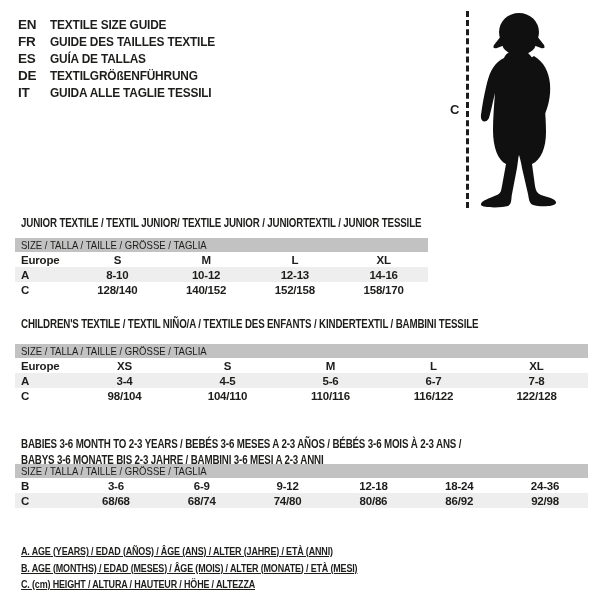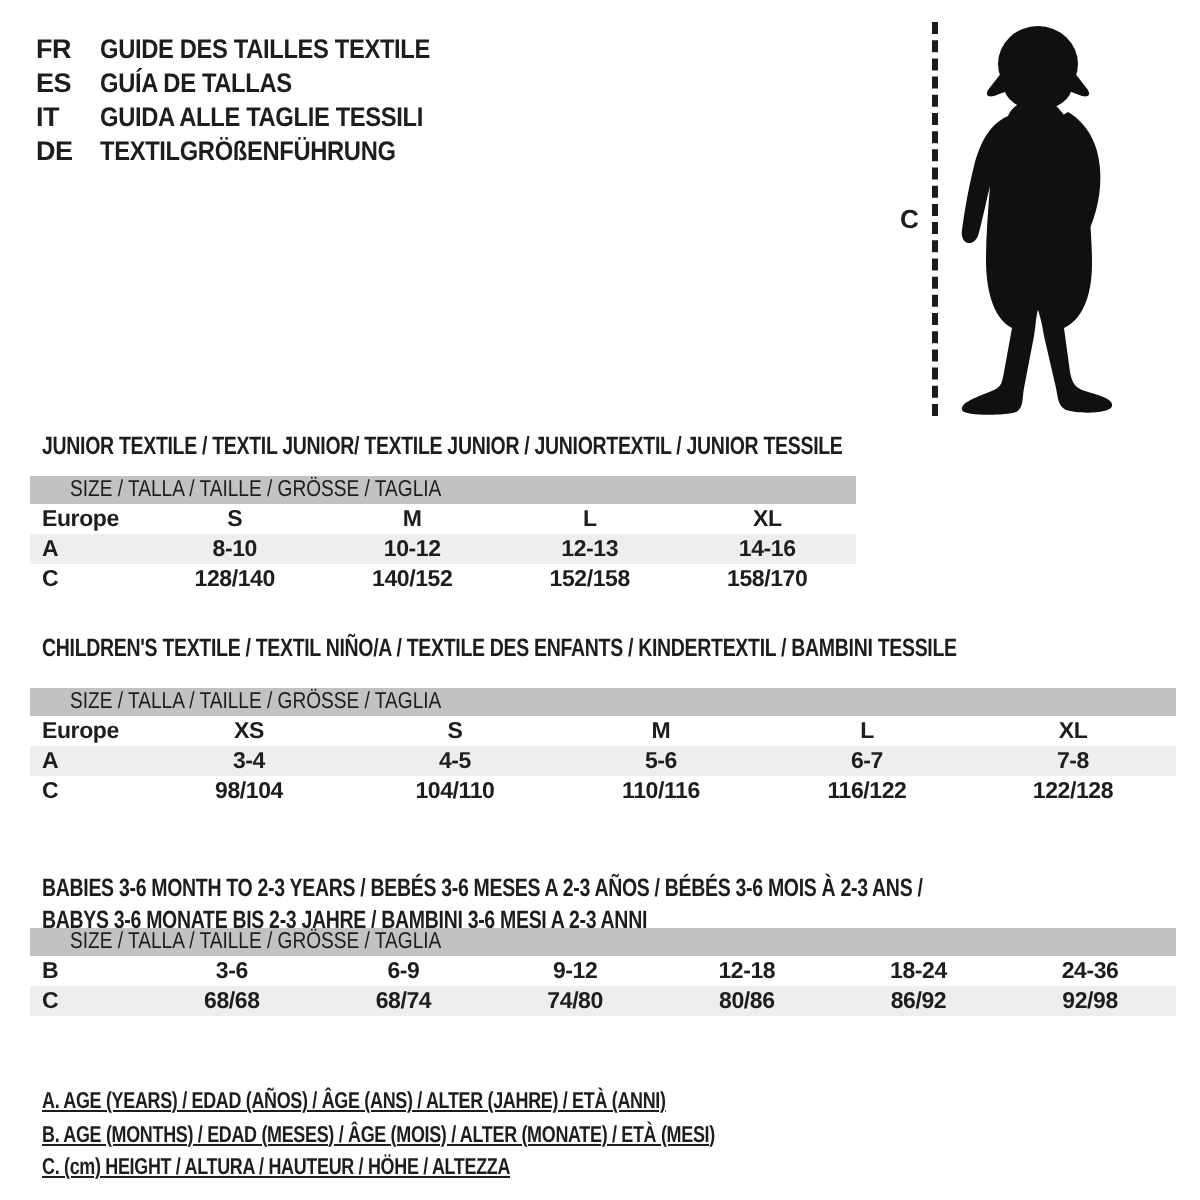--- a/index.html
+++ b/index.html
@@ -25,53 +25,57 @@
     transform:scaleX(0.78);transform-origin:0 50%;letter-spacing:-0.2px;}
   .heading-block{position:absolute;left:21px;}
   .junior-heading{top:215px;}
   .children-heading{top:316px;}
   .babies-heading{top:436px;}
   
   .table{position:absolute;left:15px;}
   .junior-table{top:238px;width:413px;}
   .children-table{top:344px;width:573px;}
   .babies-table{top:464px;width:573px;}
-  .tbar{height:14px;background:#c2c2c2;display:flex;align-items:center;padding-left:20px;}
+  .tbar{height:14px;background:#c2c2c2;display:flex;align-items:center;padding-left:6px;}
   .tbar-label{font-size:11.5px;white-space:nowrap;transform:scaleX(0.83);
     transform-origin:0 50%;display:inline-block;}
   .trow{display:flex;height:15px;align-items:center;font-size:11.5px;letter-spacing:-0.2px;font-weight:bold;}
   .trow.shaded{background:#eeeeee;}
   .tlabel{width:52px;padding-left:6px;}
   .tcell{flex:1;text-align:center;}
   
   .footnotes{position:absolute;left:21px;top:543px;text-decoration:underline;}
   .footnote{font-weight:bold;font-size:11.5px;line-height:16.5px;white-space:nowrap;
     transform:scaleX(0.78);transform-origin:0 50%;letter-spacing:-0.2px;}
 </style>
 </head>
 <body>
 
 <div class="canvas">
 
   <div class="lang-block">
     <div class="lang-row">
+      <span class="lang-code">EN</span>
+      <span class="lang-title">TEXTILE SIZE GUIDE</span>
+    </div>
+    <div class="lang-row">
       <span class="lang-code">FR</span>
       <span class="lang-title">GUIDE DES TAILLES TEXTILE</span>
     </div>
     <div class="lang-row">
       <span class="lang-code">ES</span>
       <span class="lang-title">GUÍA DE TALLAS</span>
     </div>
     <div class="lang-row">
+      <span class="lang-code">DE</span>
+      <span class="lang-title">TEXTILGRÖßENFÜHRUNG</span>
+    </div>
+    <div class="lang-row">
       <span class="lang-code">IT</span>
       <span class="lang-title">GUIDA ALLE TAGLIE TESSILI</span>
-    </div>
-    <div class="lang-row">
-      <span class="lang-code">DE</span>
-      <span class="lang-title">TEXTILGRÖßENFÜHRUNG</span>
     </div>
   </div>
 
   <div class="figure">
     <span class="figure-label">C</span>
     <div class="measure-line"></div>
     <svg class="toddler" width="85" height="198" viewBox="0 0 85 198" xmlns="http://www.w3.org/2000/svg">
       <g fill="#101010">
         <ellipse cx="41" cy="22" rx="20" ry="19"></ellipse>
         <ellipse cx="41" cy="33" rx="17" ry="12"></ellipse>

